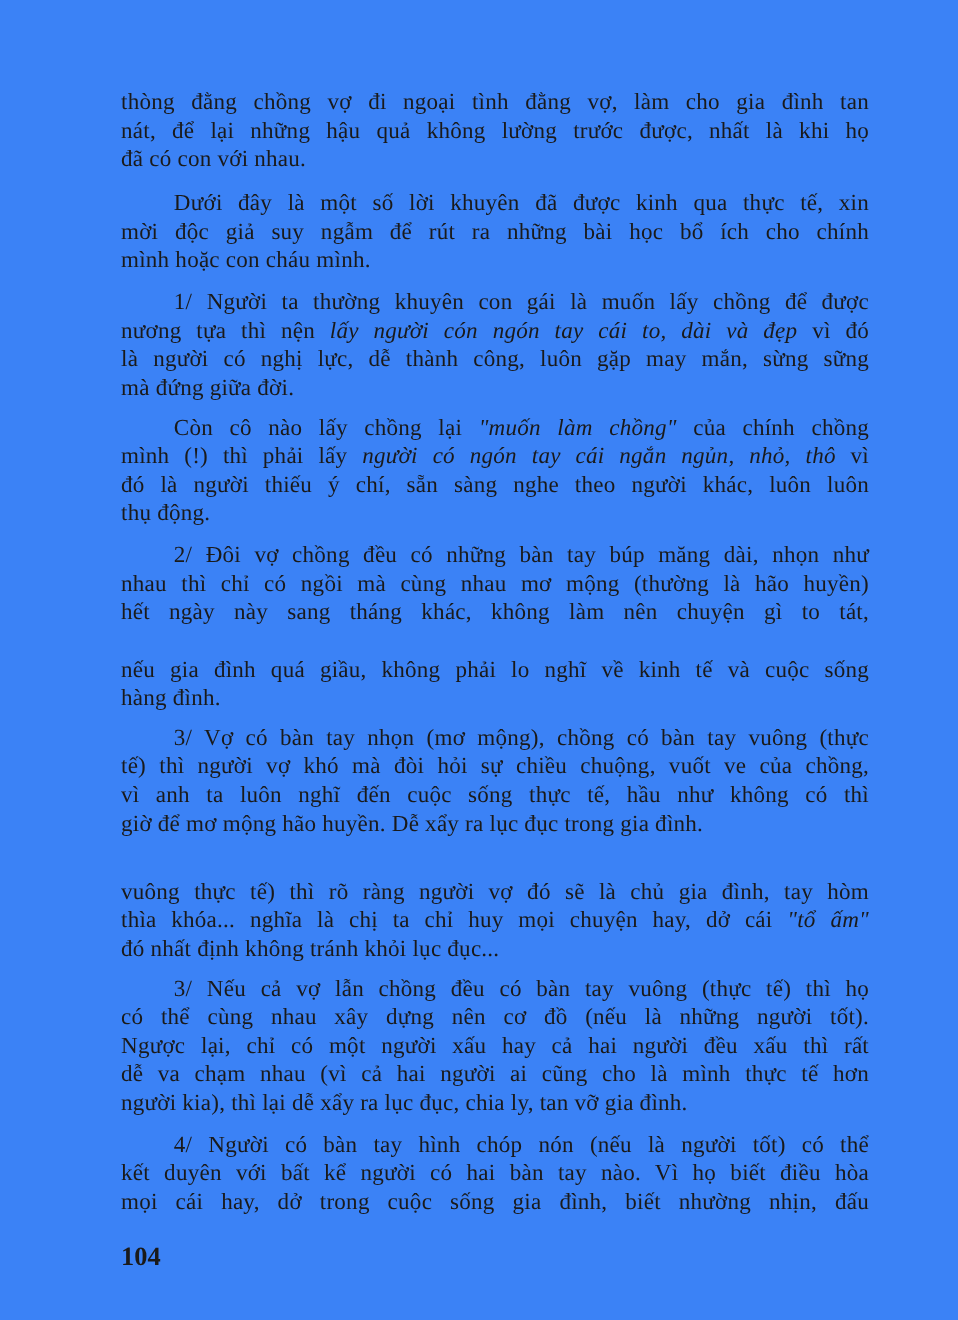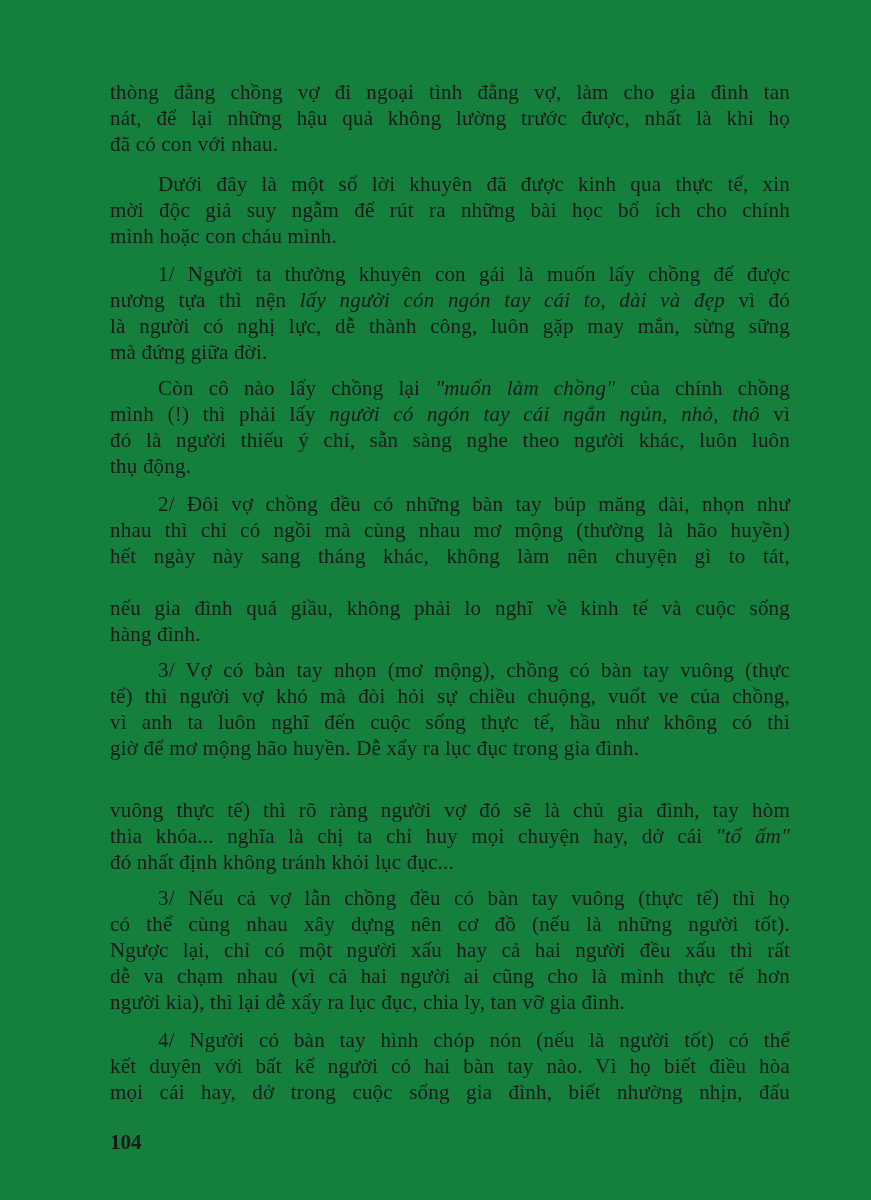--- a/index.html
+++ b/index.html
@@ -1,36 +1,36 @@
 <!DOCTYPE html>
 <html><head>
 <meta charset="utf-8">
 <style>
   html, body { margin: 0; padding: 0; background: #ffffff; }
   body { width: 871px; height: 1200px; position: relative; overflow: hidden; }
   .page {
     position: absolute; left: 0; top: 0; width: 871px; height: 1200px;
-    background: #15803d; color: #1a1a1a;
+    background: #3b82f6; color: #1a1a1a;
     font-family: "DejaVu Serif", "Liberation Serif", serif;
   }
   .line {
     position: absolute; left: 110px; width: 680px;
     font-size: 19px; line-height: 24px; height: 24px;
     white-space: nowrap;
     text-align: justify; text-align-last: justify;
     font-family: "Liberation Serif", "DejaVu Serif", serif;
     font-size: 21px; letter-spacing: 0.2px;
   }
   .line.last { text-align-last: left; }
   .line.indent { left: 158px; width: 632px; }
   .it { font-style: italic; }
   .page-number {
     position: absolute; left: 110px; top: 1130px;
     font-family: "Liberation Serif", "DejaVu Serif", serif;
-    font-size: 21px; font-weight: bold; color: #1a1a1a;
+    font-size: 24px; font-weight: bold; color: #1a1a1a;
   }
 </style>
 </head>
 <body>
 
 <div class="page">
 
   <div class="line" style="top:80px">thòng đằng chồng vợ đi ngoại tình đằng vợ, làm cho gia đình tan</div>
   <div class="line" style="top:106px">nát, để lại những hậu quả không lường trước được, nhất là khi họ</div>
   <div class="line last" style="top:132px">đã có con với nhau.</div>

